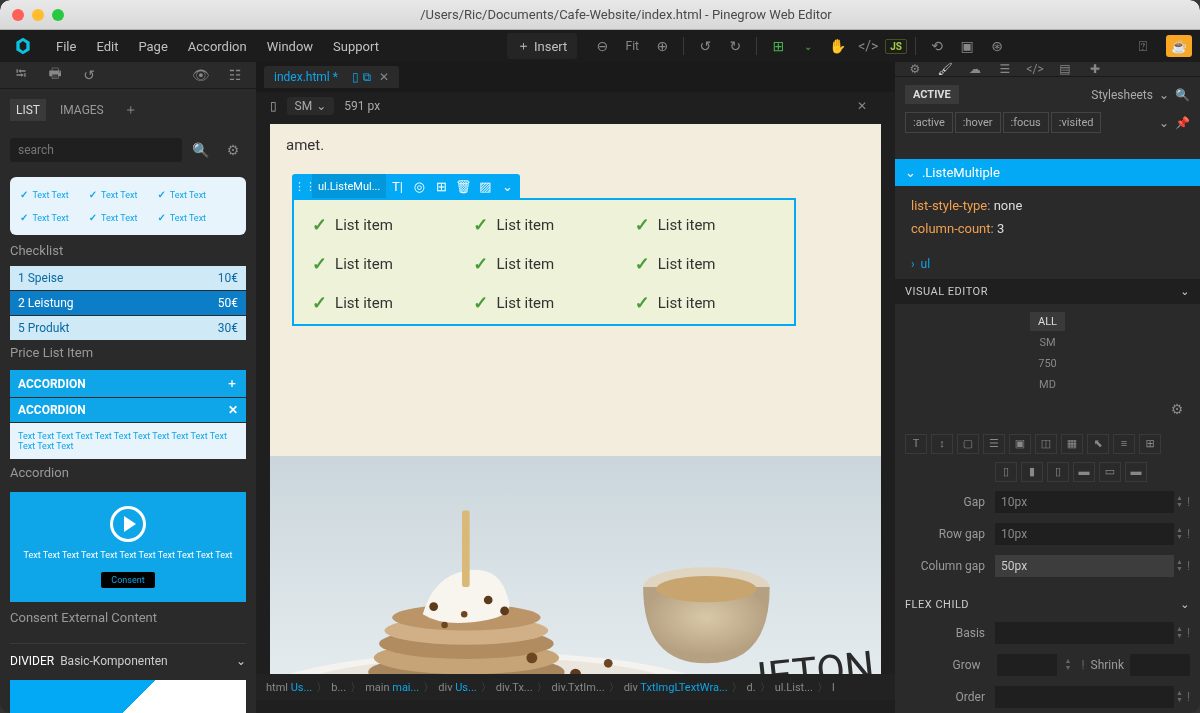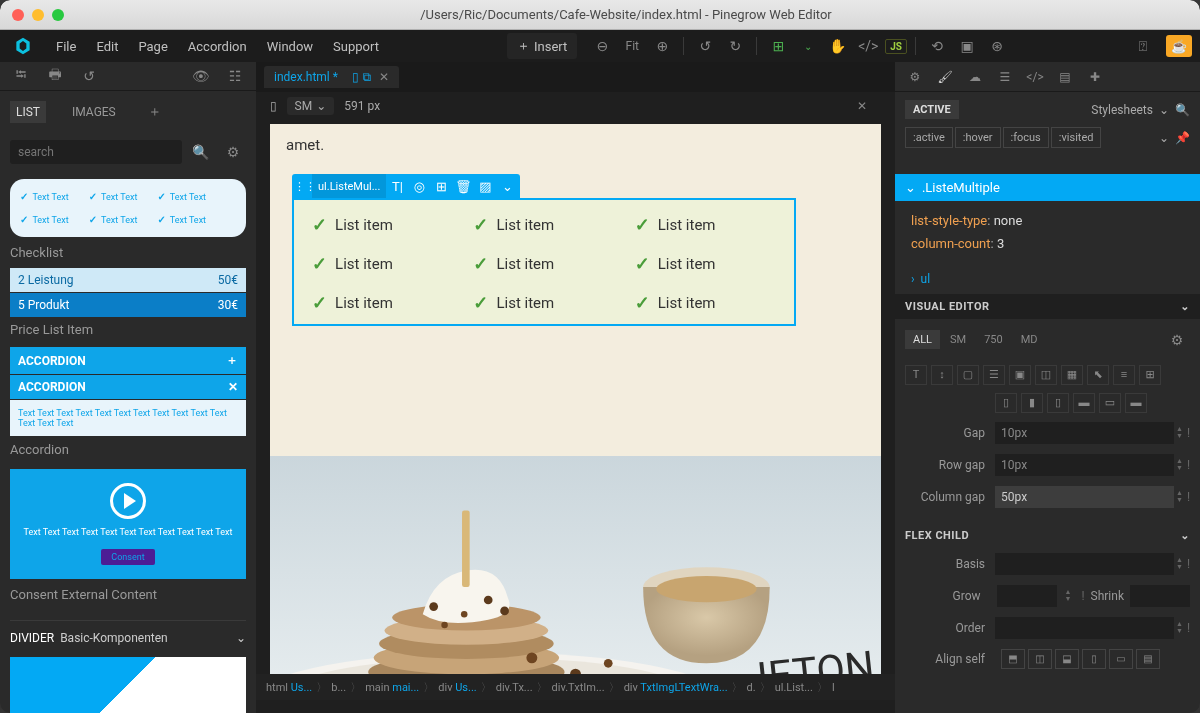--- a/index.html
+++ b/index.html
@@ -18,41 +18,41 @@
 .icon-btn { width:26px; height:26px; display:flex; align-items:center; justify-content:center; cursor:pointer; color:#888; font-size:14px; }
 .icon-sep { width:1px; height:18px; background:#3a3a3a; margin:0 4px; }
 .js-badge { color:#a0d040; border:1px solid #4a5020; padding:1px 4px; font-size:10px; font-weight:bold; border-radius:2px; }
 .coffee { width:26px; height:22px; background:#f9a825; border-radius:3px; display:flex; align-items:center; justify-content:center; color:#1c1c1c; margin-left:6px; }
 
 .main-layout { display:flex; height:651px; }
 
 
 .sidebar { width:256px; background:#2a2a2a; display:flex; flex-direction:column; color:#999; }
 .sb-toolbar { height:30px; display:flex; align-items:center; padding:0 8px; gap:8px; border-bottom:1px solid #1a1a1a; }
-.sb-tabs { display:flex; align-items:center; padding:8px 10px; gap:20px; font-size:12px; }
+.sb-tabs { display:flex; align-items:center; padding:8px 10px; gap:8px; font-size:12px; }
 .sb-tab { padding:4px 6px; cursor:pointer; }
 .sb-tab.active { background:#3a3a3a; color:#ddd; }
 .sb-search { display:flex; align-items:center; padding:6px 10px; gap:6px; }
 .sb-search input { flex:1; background:#1f1f1f; border:none; color:#aaa; padding:5px 8px; font-size:12px; border-radius:3px; outline:none; }
-.sb-comp-card { margin:8px 10px; background:#e8f4fb; border-radius:14px; padding:12px 10px; font-size:9px; color:#0ea5e9; display:flex; flex-wrap:wrap; gap:12px 20px; }
+.sb-comp-card { margin:8px 10px; background:#e8f4fb; border-radius:6px; padding:12px 10px; font-size:9px; color:#0ea5e9; display:flex; flex-wrap:wrap; gap:12px 20px; }
 .sb-check-row { display:flex; align-items:center; gap:4px; }
 .sb-check-row::before { content:"✓"; color:#0ea5e9; font-size:10px; font-weight:bold; }
 .sb-label { font-size:13px; color:#999; padding:0 10px 4px; }
 .price-list { margin:4px 10px; font-size:12px; }
 .price-row { display:flex; justify-content:space-between; padding:5px 8px; background:#0ea5e9; color:#fff; margin-bottom:1px; }
 .price-row:nth-child(odd) { background:#cfe9f7; color:#0b6aa3; }
 .price-row:nth-child(2) { background:#0b7ec7; }
 .accordion-list { margin:6px 10px; }
 .accordion-row { display:flex; justify-content:space-between; align-items:center; background:#0ea5e9; color:#fff; padding:5px 8px; font-size:12px; font-weight:bold; margin-bottom:1px; }
 .accordion-body { background:#e8f4fb; color:#0ea5e9; font-size:9px; padding:8px; }
 .consent-card { margin:8px 10px; background:#0ea5e9; padding:14px 8px; text-align:center; }
 .play-btn { width:36px; height:36px; border:3px solid #fff; border-radius:50%; margin:0 auto 8px; display:flex; align-items:center; justify-content:center; }
 .play-btn::before { content:""; border-left:12px solid #fff; border-top:8px solid transparent; border-bottom:8px solid transparent; margin-left:3px; }
 .consent-txt { color:#fff; font-size:9px; line-height:1.3; margin-bottom:6px; }
-.consent-btn { background:#4c1d95; color:#0ea5e9; font-size:9px; padding:3px 10px; border:none; border-radius:2px; }
+.consent-btn { background:#000000; color:#0ea5e9; font-size:9px; padding:3px 10px; border:none; border-radius:2px; }
 .divider-sec { margin:14px 10px 0; }
 .divider-hdr { display:flex; align-items:center; gap:6px; font-size:12px; color:#ccc; padding-bottom:8px; border-top:1px solid #3a3a3a; padding-top:10px; }
 .divider-hdr span:first-child { color:#fff; }
 .divider-card { height:56px; background:linear-gradient(135deg,#03a9f4 50%,#fff 50%); margin-top:4px; }
 
 
 .canvas-area { flex:1; background:#1f1f1f; display:flex; flex-direction:column; position:relative; }
 .file-tabs { height:30px; display:flex; align-items:center; background:#1a1a1a; padding:0 8px; }
 .file-tab { background:#2a2a2a; color:#0ea5e9; padding:4px 10px; font-size:12px; display:flex; align-items:center; gap:8px; border-radius:3px 3px 0 0; }
 .file-tab-close { color:#888; cursor:pointer; }
@@ -86,22 +86,22 @@
 .rp-active-badge { background:#3a3a3a; color:#ddd; padding:3px 8px; font-size:11px; font-weight:bold; }
 .rp-stylesheets { display:flex; align-items:center; gap:6px; color:#aaa; }
 .rp-states { display:flex; gap:2px; padding:0 10px 26px; align-items:center; }
 .rp-state { border:1px solid #444; padding:3px 7px; font-size:11px; cursor:pointer; }
 .rp-pin { margin-left:auto; display:flex; gap:6px; }
 .rp-rule-hdr { background:#03a9f4; color:#fff; padding:6px 10px; display:flex; align-items:center; gap:6px; font-size:13px; }
 .rp-rule-props { padding:8px 16px; font-family:monospace; font-size:13px; line-height:1.8; }
 .rp-prop-name { color:#f0a050; }
 .rp-prop-val { color:#ddd; }
 .rp-sub-rule { padding:8px 16px; color:#0ea5e9; font-size:12px; display:flex; align-items:center; gap:6px; }
-.rp-section-hdr { background:#1f1f1f; color:#ccc; padding:6px 10px; font-size:11px; font-weight:bold; letter-spacing:.5px; display:flex; justify-content:space-between; align-items:flex-end; }
-.rp-bpbar { display:flex; gap:2px; padding:8px 10px; align-items:center; }
+.rp-section-hdr { background:#1f1f1f; color:#ccc; padding:6px 10px; font-size:11px; font-weight:normal; letter-spacing:.5px; display:flex; justify-content:space-between; align-items:flex-end; }
+.rp-bpbar { display:flex; gap:2px; padding:8px 10px; align-items:center;flex-direction:column; }
 .rp-bp { padding:3px 8px; font-size:11px; cursor:pointer; color:#888; }
 .rp-bp.active { background:#3a3a3a; color:#ddd; }
 .rp-icon-row { display:flex; gap:4px; padding:4px 10px; flex-wrap:wrap; }
 .rp-micro-icon { width:22px; height:20px; border:1px solid #3a3a3a; display:flex; align-items:center; justify-content:center; font-size:11px; cursor:pointer; color:#888; }
 .rp-field { display:flex; align-items:center; padding:5px 10px; }
 .rp-field-label { width:90px; text-align:right; padding-right:10px; font-size:12px; color:#999; }
 .rp-field-input { flex:1; background:#1f1f1f; border:none; color:#888; padding:4px 6px; font-size:12px; outline:none; }
 .rp-field-input.hl { background:#3d3d3d; color:#ccc; }
 .rp-field-ctrl { display:flex; flex-direction:column; margin-left:2px; }
 .rp-field-ctrl span { font-size:7px; color:#666; line-height:1; cursor:pointer; }
@@ -188,20 +188,24 @@
       <span class="sb-check-row">Text Text</span>
       <span class="sb-check-row">Text Text</span>
       <span class="sb-check-row">Text Text</span>
       <span class="sb-check-row">Text Text</span>
       <span class="sb-check-row">Text Text</span>
     </div>
     <div class="sb-label">Checklist</div>
 
     <div class="price-list">
       <div class="price-row">
+          <span>1 Speise</span>
+          <span>10€</span>
+        </div>
+      <div class="price-row">
           <span>2 Leistung</span>
           <span>50€</span>
         </div>
       <div class="price-row">
           <span>5 Produkt</span>
           <span>30€</span>
         </div>
     </div>
     <div class="sb-label">Price List Item</div>
 

